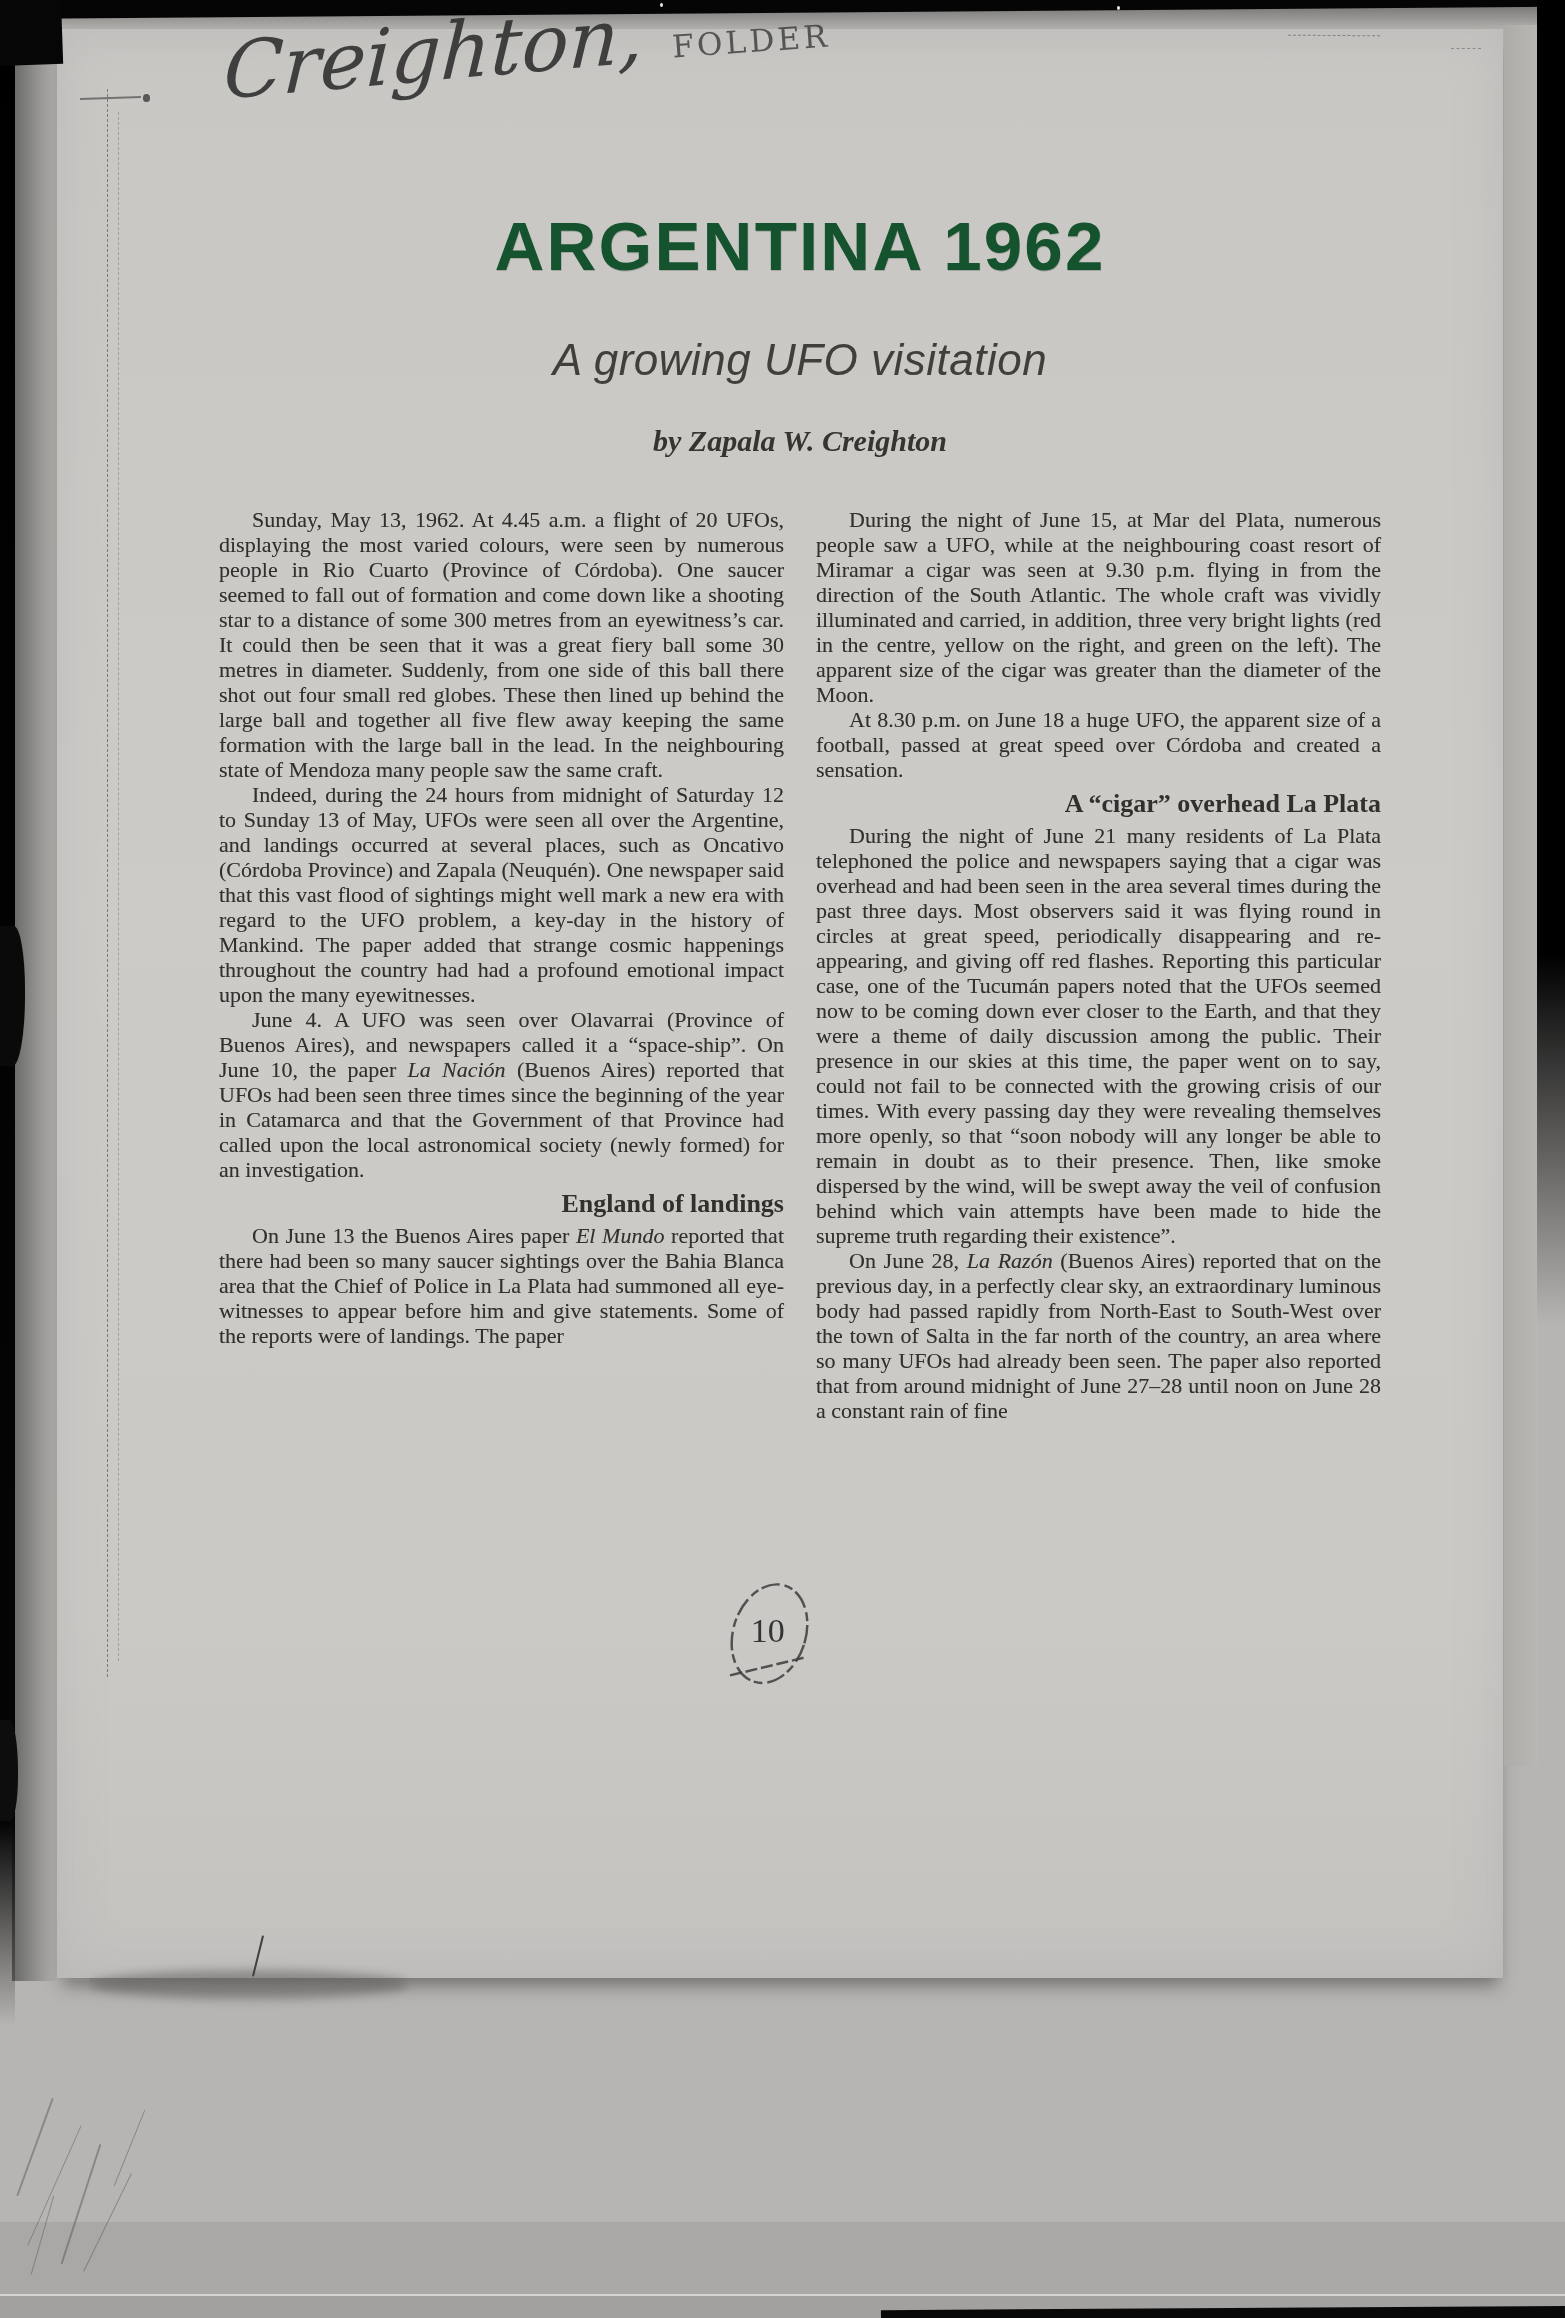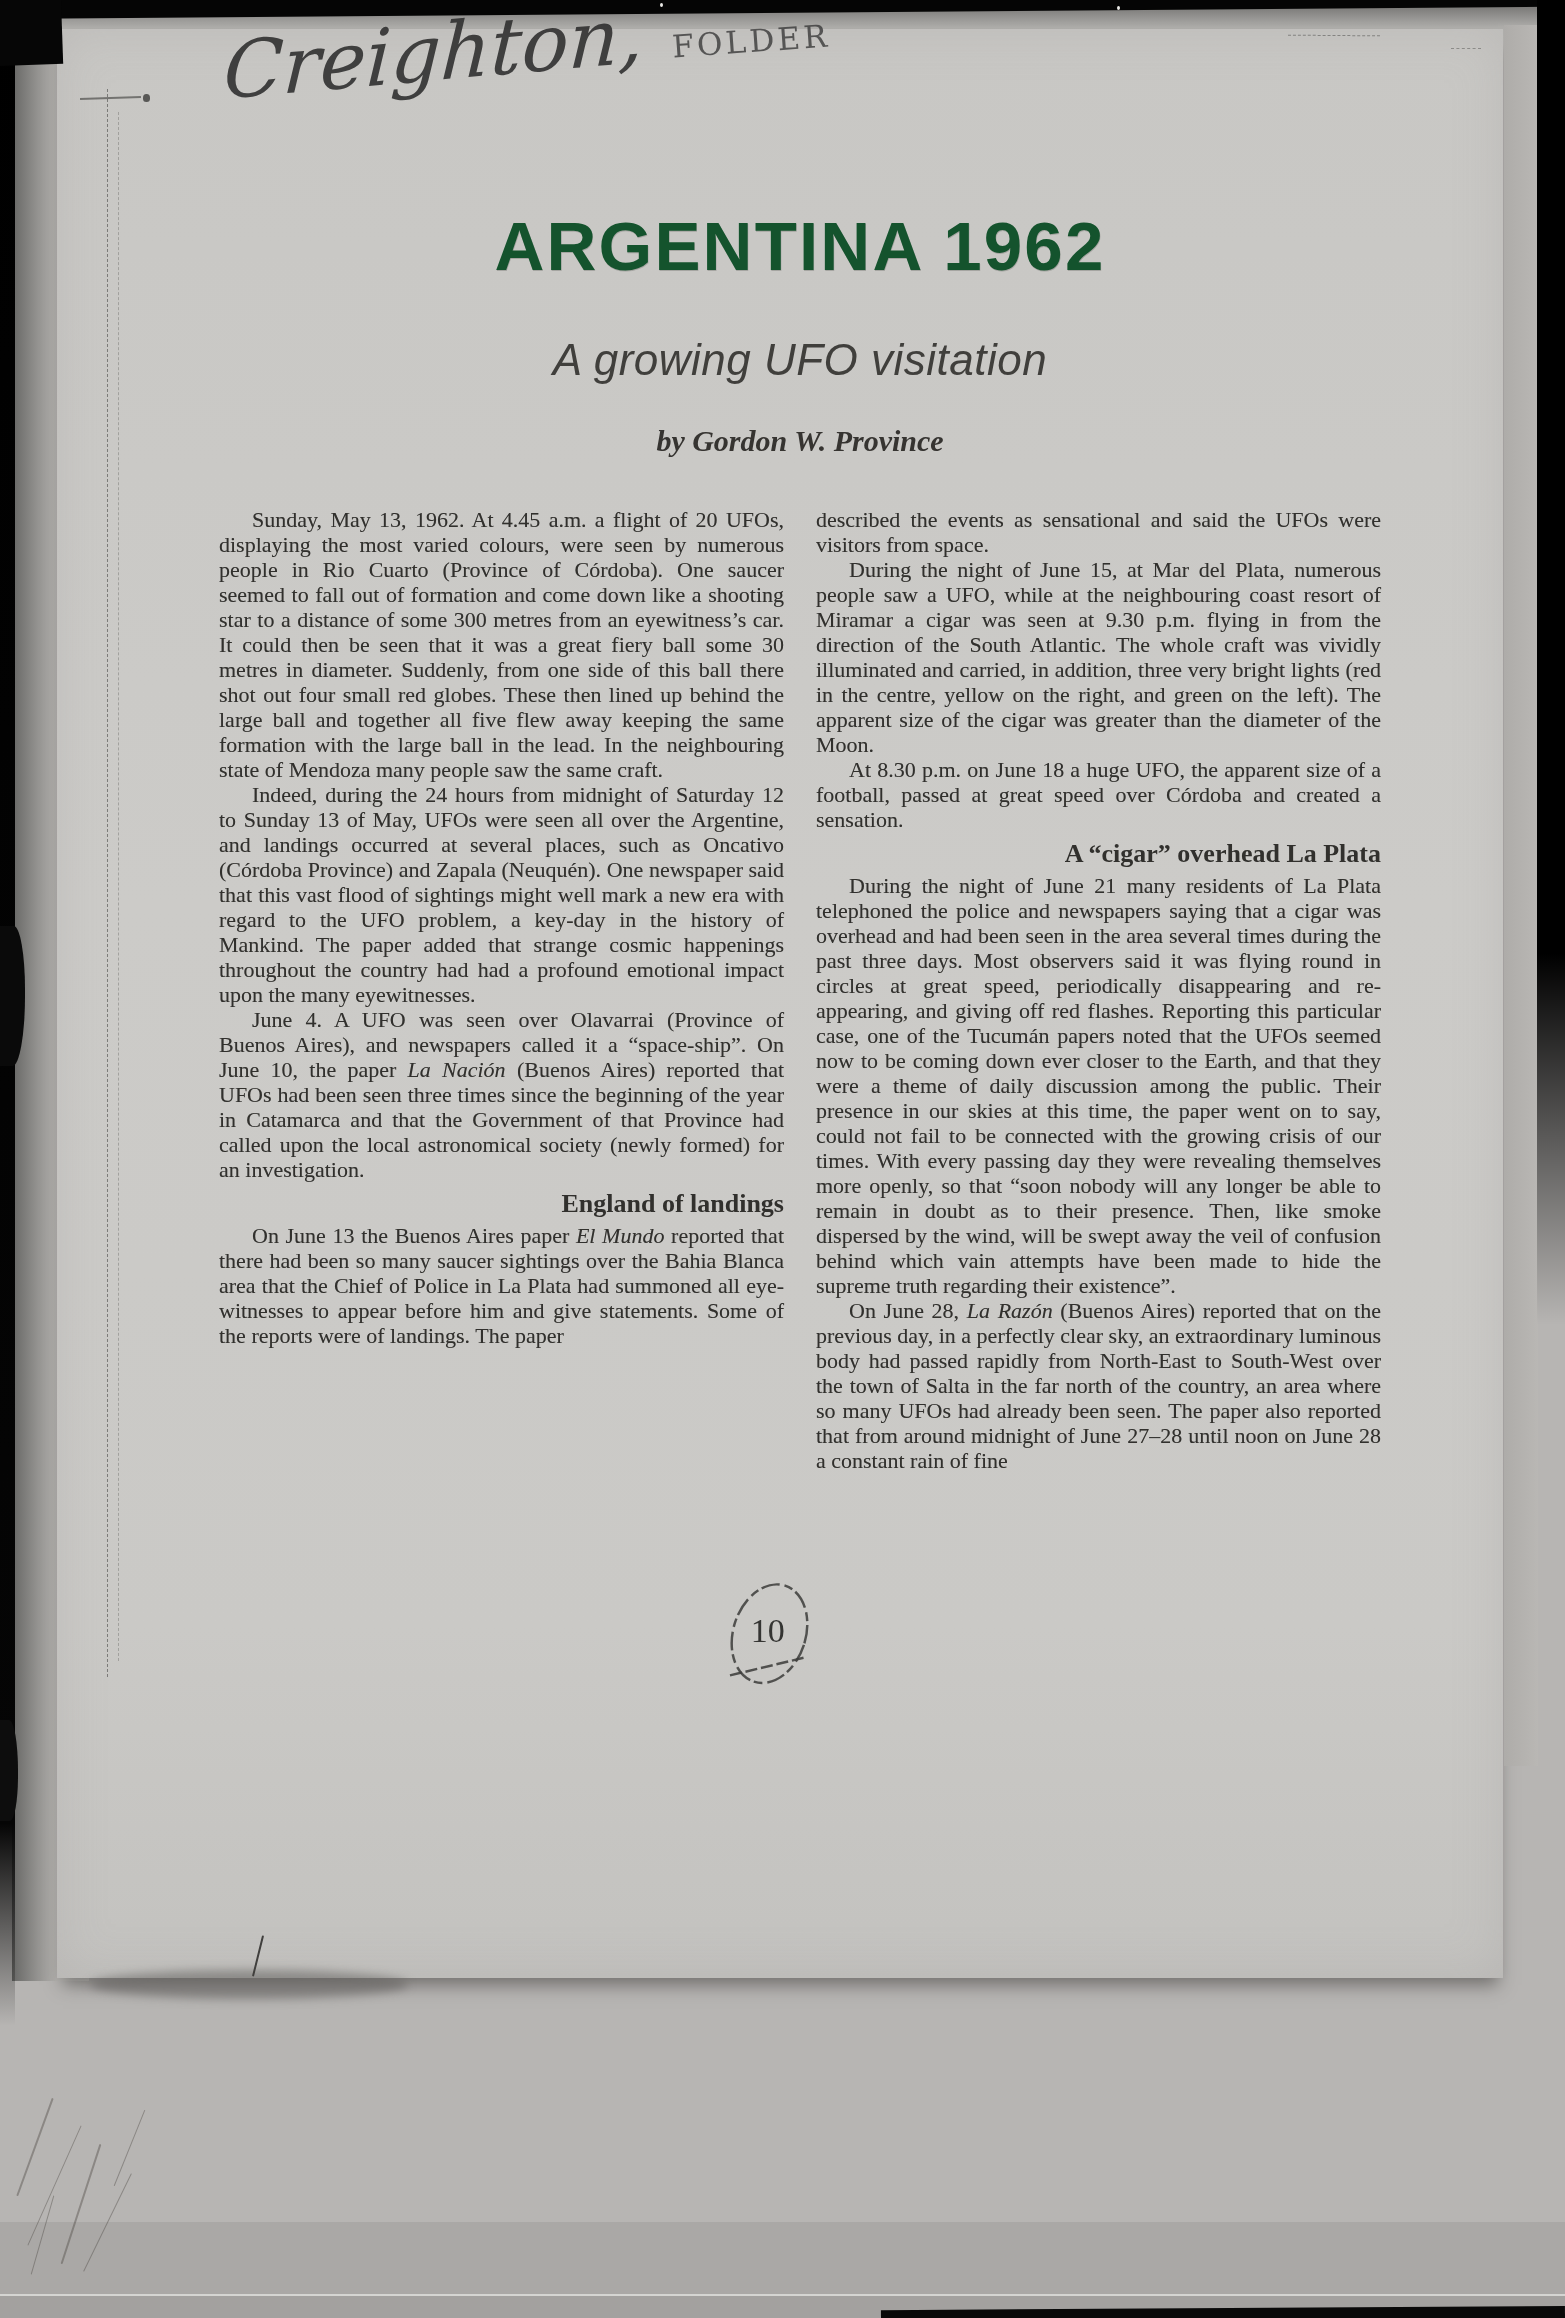--- a/index.html
+++ b/index.html
@@ -121,33 +121,32 @@
 <div class="abs scratch" style="left:34px;top:2095px;width:1.6px;height:104px;transform:rotate(20deg);"></div>
 <div class="abs scratch" style="left:54px;top:2120px;width:1.1px;height:131px;transform:rotate(24deg);"></div>
 <div class="abs scratch" style="left:80px;top:2141px;width:1.6px;height:126px;transform:rotate(18deg);"></div>
 <div class="abs scratch" style="left:107px;top:2168px;width:1.1px;height:109px;transform:rotate(26deg);"></div>
 <div class="abs scratch" style="left:42px;top:2194px;width:1.1px;height:82px;transform:rotate(16deg);"></div>
 <div class="abs scratch" style="left:129px;top:2107px;width:1.1px;height:82px;transform:rotate(22deg);"></div>
 
 <div class="abs title-block">
   <div class="title">ARGENTINA 1962</div>
   <div class="subtitle">A growing UFO visitation</div>
-  <div class="byline">by Gordon W. Province</div>
+  <div class="byline">by Zapala W. Creighton</div>
 </div>
 
 <div class="columns">
   <div class="col">
       <p class="indent"><span>Sunday, May 13, 1962. At 4.45 a.m. a flight of 20 UFOs, displaying the most varied colours, were seen by numerous people in Rio Cuarto (Province of Córdoba). One saucer seemed to fall out of formation and come down like a shooting star to a distance of some 300 metres from an eyewitness’s car. It could then be seen that it was a great fiery ball some 30 metres in diameter. Suddenly, from one side of this ball there shot out four small red globes. These then lined up behind the large ball and together all five flew away keeping the same formation with the large ball in the lead. In the neighbouring state of Mendoza many people saw the same craft.</span></p>
       <p class="indent"><span>Indeed, during the 24 hours from midnight of Saturday 12 to Sunday 13 of May, UFOs were seen all over the Argentine, and landings occurred at several places, such as Oncativo (Córdoba Province) and Zapala (Neuquén). One newspaper said that this vast flood of sightings might well mark a new era with regard to the UFO problem, a key-day in the history of Mankind. The paper added that strange cosmic happenings throughout the country had had a profound emotional impact upon the many eyewitnesses.</span></p>
       <p class="indent"><span>June 4. A UFO was seen over Olavarrai (Province of Buenos Aires), and newspapers called it a “space-ship”. On June 10, the paper </span><span class="it">La Nación</span><span> (Buenos Aires) reported that UFOs had been seen three times since the beginning of the year in Catamarca and that the Government of that Province had called upon the local astronomical society (newly formed) for an investigation.</span></p>
       <div class="heading">England of landings</div>
       <p class="indent"><span>On June 13 the Buenos Aires paper </span><span class="it">El Mundo</span><span> reported that there had been so many saucer sightings over the Bahia Blanca area that the Chief of Police in La Plata had summoned all eye-witnesses to appear before him and give statements. Some of the reports were of landings. The paper</span></p>
     </div>
   <div class="col">
-      <p class=""><span>described the events as sensational and said the UFOs were visitors from space.</span></p>
       <p class="indent"><span>During the night of June 15, at Mar del Plata, numerous people saw a UFO, while at the neighbouring coast resort of Miramar a cigar was seen at 9.30 p.m. flying in from the direction of the South Atlantic. The whole craft was vividly illuminated and carried, in addition, three very bright lights (red in the centre, yellow on the right, and green on the left). The apparent size of the cigar was greater than the diameter of the Moon.</span></p>
       <p class="indent"><span>At 8.30 p.m. on June 18 a huge UFO, the apparent size of a football, passed at great speed over Córdoba and created a sensation.</span></p>
       <div class="heading">A “cigar” overhead La Plata</div>
       <p class="indent"><span>During the night of June 21 many residents of La Plata telephoned the police and newspapers saying that a cigar was overhead and had been seen in the area several times during the past three days. Most observers said it was flying round in circles at great speed, periodically disappearing and re-appearing, and giving off red flashes. Reporting this particular case, one of the Tucumán papers noted that the UFOs seemed now to be coming down ever closer to the Earth, and that they were a theme of daily discussion among the public. Their presence in our skies at this time, the paper went on to say, could not fail to be connected with the growing crisis of our times. With every passing day they were revealing themselves more openly, so that “soon nobody will any longer be able to remain in doubt as to their presence. Then, like smoke dispersed by the wind, will be swept away the veil of confusion behind which vain attempts have been made to hide the supreme truth regarding their existence”.</span></p>
       <p class="indent"><span>On June 28, </span><span class="it">La Razón</span><span> (Buenos Aires) reported that on the previous day, in a perfectly clear sky, an extraordinary luminous body had passed rapidly from North-East to South-West over the town of Salta in the far north of the country, an area where so many UFOs had already been seen. The paper also reported that from around midnight of June 27–28 until noon on June 28 a constant rain of fine</span></p>
     </div>
 </div>
 
 <svg class="abs page-circle" width="99" height="107" viewBox="0 0 180 195">
   <ellipse cx="90" cy="96" rx="66" ry="92" transform="rotate(18 90 96)" fill="none" stroke="#3c3c3a" stroke-width="4.5" stroke-dasharray="34 9 16 7" opacity="0.85"></ellipse>

